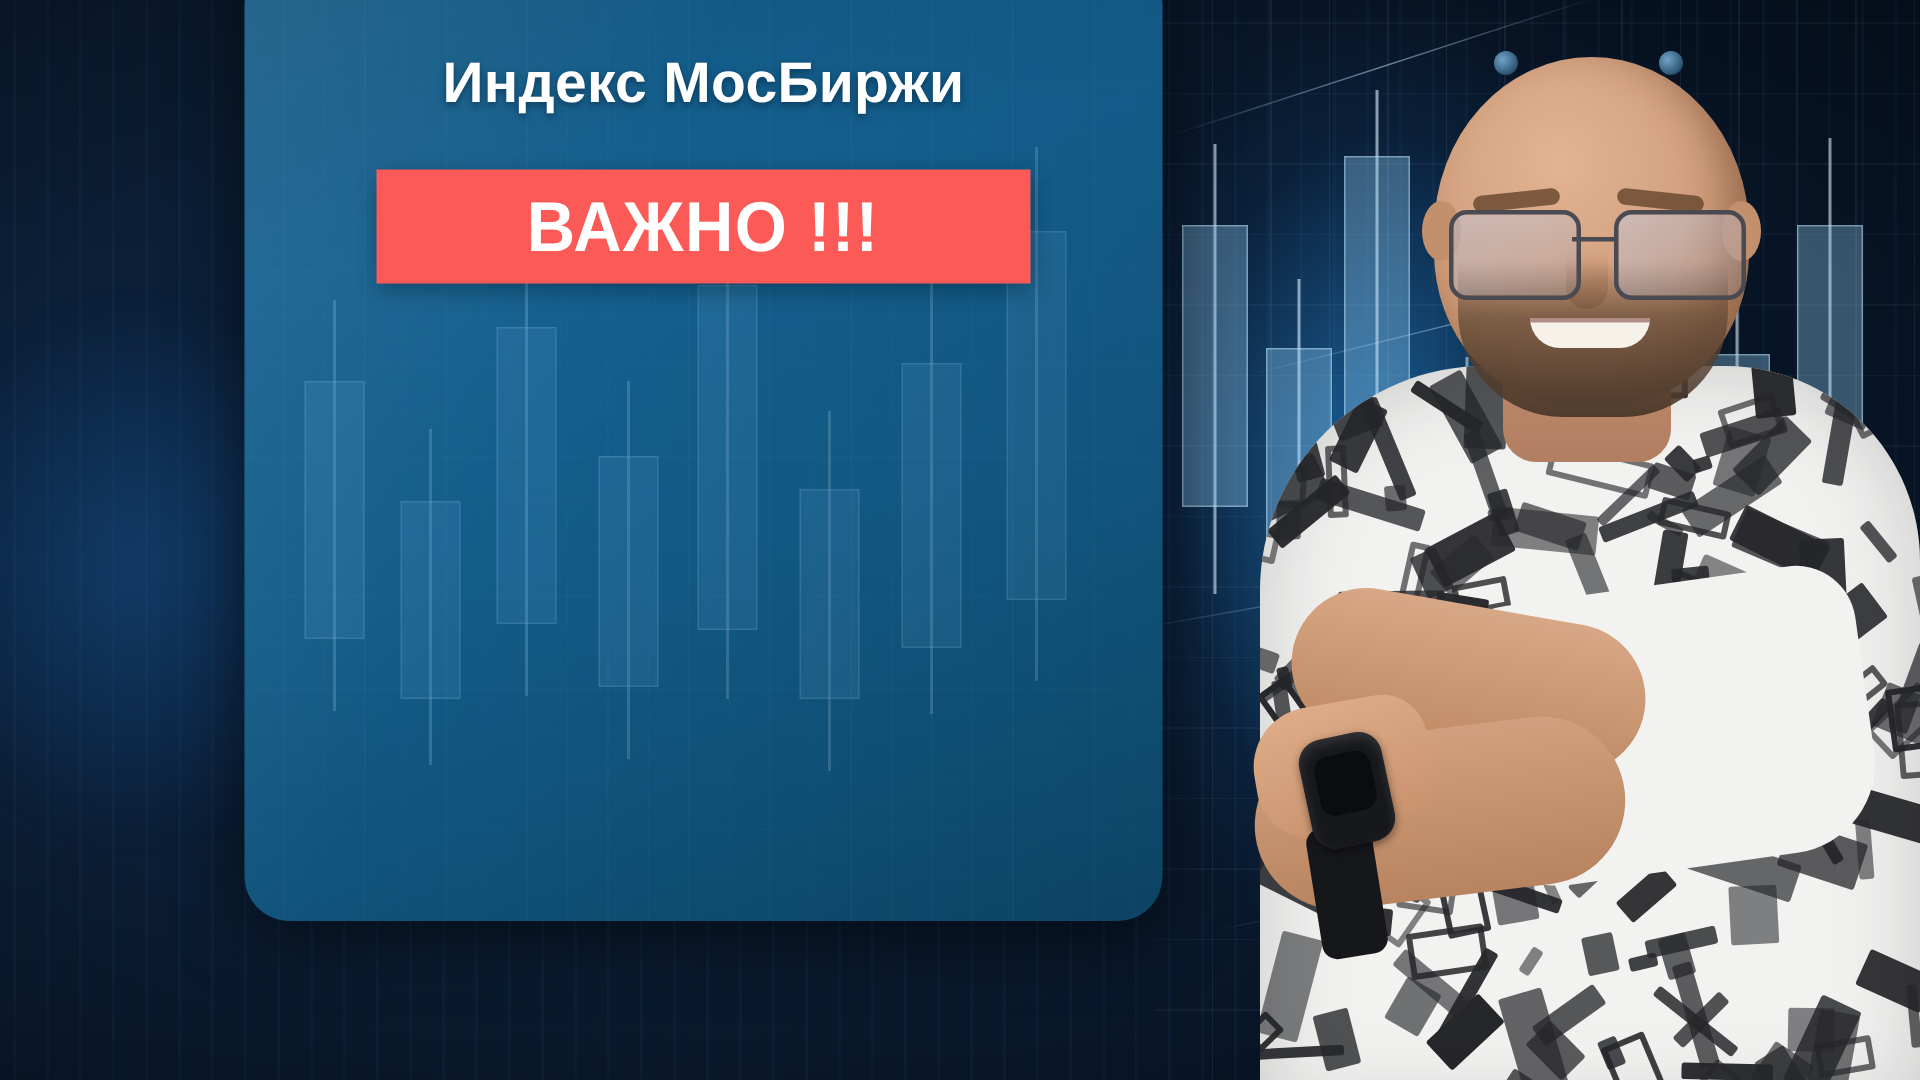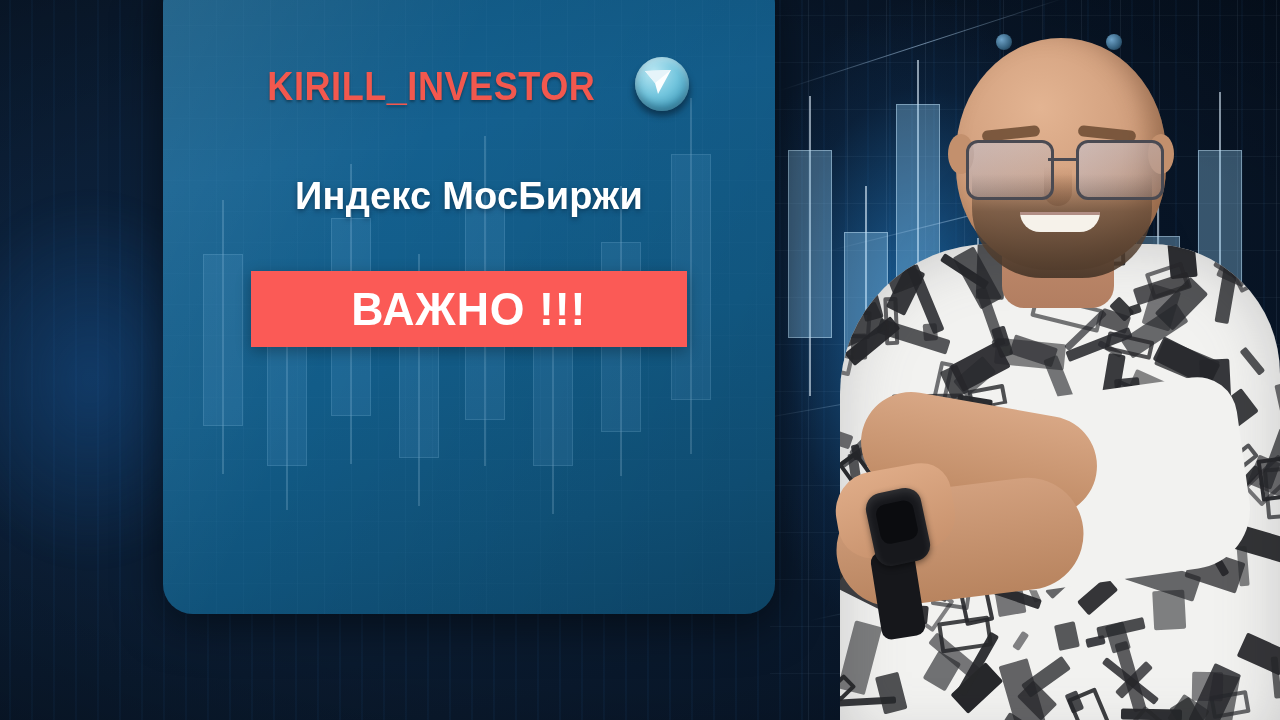--- a/index.html
+++ b/index.html
@@ -89,21 +89,21 @@
     font-weight:700;font-size:70px;line-height:1;color:#ffffff;letter-spacing:.5px;
     transform:scaleX(.92);white-space:nowrap;}
 
   
   .subtitle{margin-top:58px;text-align:center;color:#ffffff;
     font-weight:700;font-size:38px;line-height:1.28;letter-spacing:.2px;
     text-shadow:0 2px 5px rgba(4,30,52,.55);}
   .subtitle .l2{display:block;}
 
   
-  .important-btn{margin-top:50px;width:436px;height:76px;background:#fb5a56;
+  .important-btn{margin-top:32px;width:436px;height:76px;background:#fb5a56;
     display:flex;align-items:center;justify-content:center;
     box-shadow:0 4px 14px rgba(0,0,0,.30);}
   .important-label{
     font-family:"Liberation Sans Narrow","Liberation Sans",sans-serif;
     font-weight:700;font-size:47px;line-height:1;color:#ffffff;letter-spacing:1px;
     transform:scaleX(.95);white-space:nowrap;}
 
   
   .presenter{position:absolute;left:806px;top:16px;width:474px;height:704px;}
   .ph-shadow{position:absolute;left:30px;top:40px;width:420px;height:660px;
@@ -241,31 +241,20 @@
         </div>
         <div class="candle" style="left: 508px; top: 0px; width: 40px; height: 720px;">
           <div class="wick" style="top: 124px; height: 356px;"></div>
           <div class="body" style="top: 180px; height: 244px;"></div>
         </div>
       </div>
     <div class="card-sheen"></div>
 
     <div class="card-inner">
 
-      <div class="brand-row">
-        <div class="brand-name">KIRILL_INVESTOR</div>
-        <div class="tg-icon">
-          <div class="shadow"></div>
-          <div class="disc"></div>
-          <svg width="30" height="30" viewBox="0 0 30 30">
-            <path d="M2 4 L28 3 L15 27 L12 16 Z" fill="#ffffff" opacity="0.97"></path>
-            <path d="M2 4 L12 16 L28 3 Z" fill="#e6f4fa"></path>
-          </svg>
-        </div>
-      </div>
 
 
       <div class="subtitle">
         <span class="l1">Индекс МосБиржи</span>
       </div>
 
       <div class="important-btn">
         <div class="important-label">ВАЖНО !!!</div>
       </div>
 

